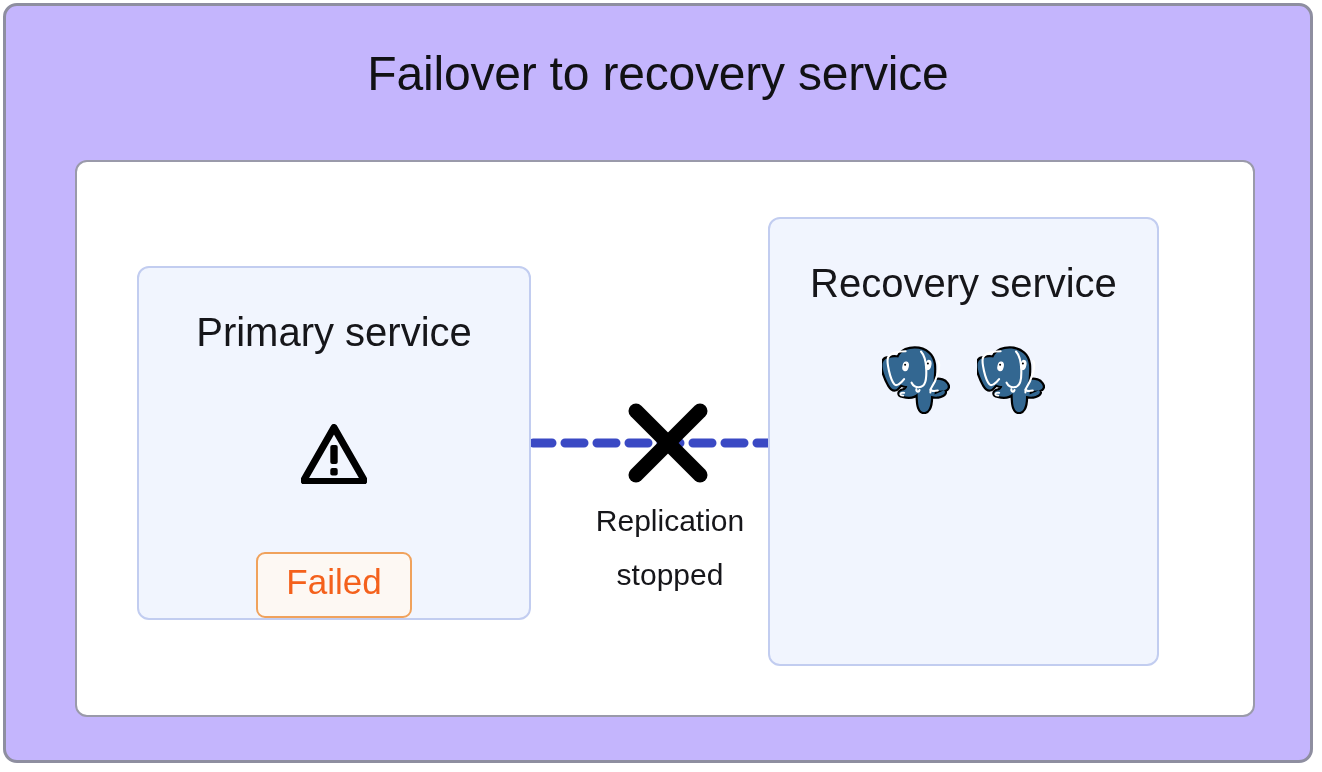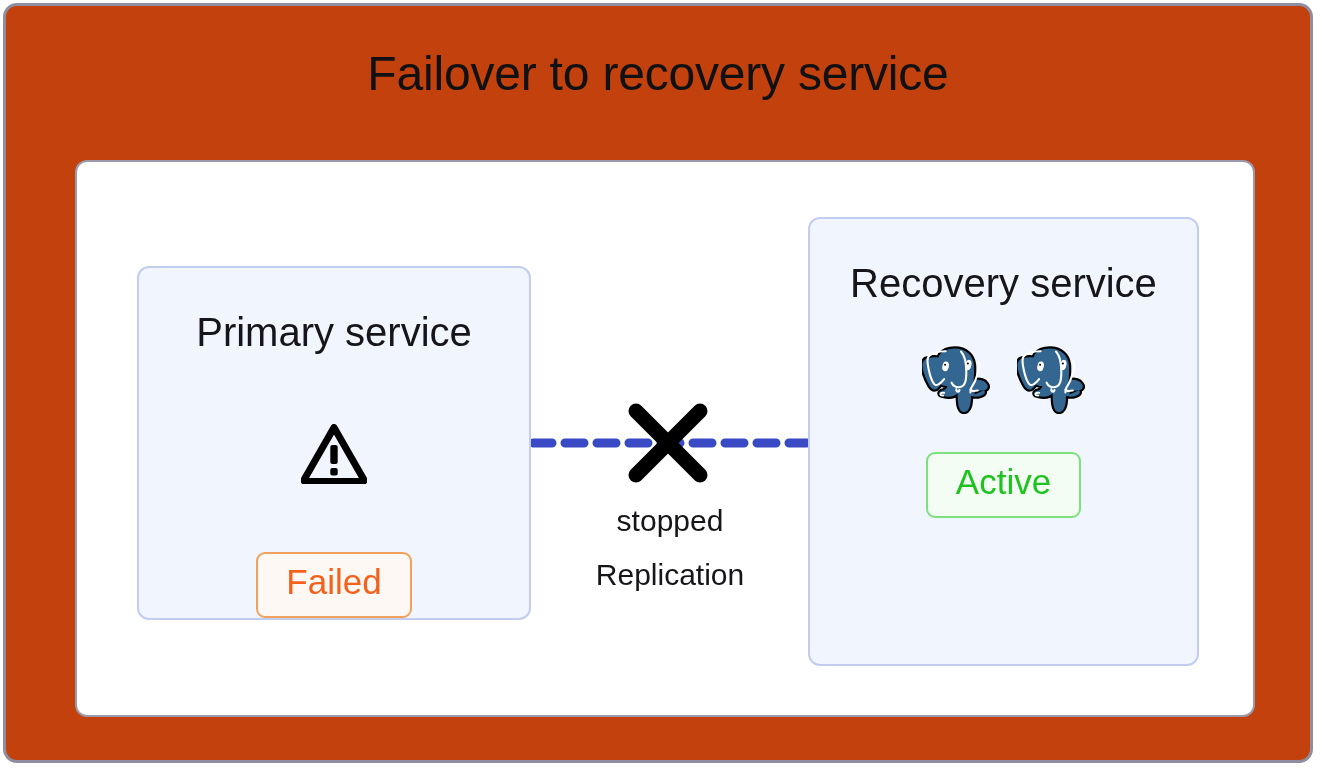--- a/index.html
+++ b/index.html
@@ -15,21 +15,21 @@
   }
 
   
   .frame {
     position: absolute;
     left: 3px;
     top: 3px;
     width: 1310px;
     height: 760px;
     box-sizing: border-box;
-    background: #c2410c;
+    background: #c4b5fd;
     border: 3px solid #8e8ea0;
     border-radius: 14px;
   }
 
   
   .diagram-title {
     position: absolute;
     left: 0;
     top: 44px;
     width: 100%;
@@ -208,25 +208,25 @@
         <line x1="2" y1="5" x2="276" y2="5" stroke="#3a49c4" stroke-width="9" stroke-linecap="round" stroke-dasharray="19 13"></line>
       </svg>
     </div>
 
     <svg class="x-mark" viewBox="0 0 92 92" style="left:545px; top:235px;">
       <line x1="14" y1="14" x2="78" y2="78" stroke="#000000" stroke-width="15" stroke-linecap="round"></line>
       <line x1="78" y1="14" x2="14" y2="78" stroke="#000000" stroke-width="15" stroke-linecap="round"></line>
     </svg>
 
     <div class="conn-label" style="left:454px; top:332px;">
+      <span>Replication</span>
       <span>stopped</span>
-      <span>Replication</span>
-    </div>
-
-    <div class="svc-box svc-recovery" style="left:731px; top:55px;">
+    </div>
+
+    <div class="svc-box svc-recovery" style="left:691px; top:55px;">
       <div class="svc-title">Recovery service</div>
 
 
       <div class="pg-row">
 
         <svg class="pg-logo" viewBox="0 0 68 72">
           <g>
             <path d="M52.5 52.5c.5-4 .3-4.6 3.3-4 .8.1 1.7.2 2.6.2 2.8 0 5-.6 6.3-1.7 3.3-2.9-1.4-7.7-4.5-8.6-5.9-1.7-7.9.4-8.6 2 .1-7.6 1-12.8.3-18-.6-4.7-2.5-8.5-5.4-11-3.4-3-8.5-4.9-13.8-4.9-1.6 0-3.2.2-4.7.5-6.2 1.2-9.9 4.3-11.7 8.6-3.2-.6-6.5-.5-9.4.6C3 16.3.9 19 .6 22.6c-.2 2.5.4 5.9 1.6 9.5 1.6 4.8 3.9 9.3 5.2 11.4 1.6 2.6 3.2 4.1 5 4.1 1.3 0 2.6-.7 3.8-2.2.8-1 1.8-2 2.8-3 2 1.1 4.2 1.7 6.3 1.7-.2.5-.3 1-.4 1.5-1.5 1.8-1.2 2.2-3.1 2.6-1.2.3-4.4.9-4.4 3.1 0 1.8 2.8 2.5 3.5 2.6 2.1.5 4.1.8 6 .8 3.7 0 6.7-1.2 8.7-3.5.1 2.7.2 5.4.3 6.5.1 2.1.3 5.9 1.4 8.3.5 1.3 1.3 3.4 3.6 3.9.3.1.7.1 1.1.1 1 0 3-.3 4.7-3.1 1.2-2 2.4-6 2.3-13.1.3.1.6.2.9.3 1.9.5 4.2.7 6.3.4 1.6-.2 3.1-.7 4.3-1.4 1.4-.8 2.4-1.9 2.4-3.1 0-.7-.3-1.3-.9-1.7z" fill="#000000" stroke="#000000" stroke-width="4.4" stroke-linejoin="round"></path>
             <path d="M52.5 52.5c.5-4 .3-4.6 3.3-4 .8.1 1.7.2 2.6.2 2.8 0 5-.6 6.3-1.7 3.3-2.9-1.4-7.7-4.5-8.6-5.9-1.7-7.9.4-8.6 2 .1-7.6 1-12.8.3-18-.6-4.7-2.5-8.5-5.4-11-3.4-3-8.5-4.9-13.8-4.9-1.6 0-3.2.2-4.7.5-6.2 1.2-9.9 4.3-11.7 8.6-3.2-.6-6.5-.5-9.4.6C3 16.3.9 19 .6 22.6c-.2 2.5.4 5.9 1.6 9.5 1.6 4.8 3.9 9.3 5.2 11.4 1.6 2.6 3.2 4.1 5 4.1 1.3 0 2.6-.7 3.8-2.2.8-1 1.8-2 2.8-3 2 1.1 4.2 1.7 6.3 1.7-.2.5-.3 1-.4 1.5-1.5 1.8-1.2 2.2-3.1 2.6-1.2.3-4.4.9-4.4 3.1 0 1.8 2.8 2.5 3.5 2.6 2.1.5 4.1.8 6 .8 3.7 0 6.7-1.2 8.7-3.5.1 2.7.2 5.4.3 6.5.1 2.1.3 5.9 1.4 8.3.5 1.3 1.3 3.4 3.6 3.9.3.1.7.1 1.1.1 1 0 3-.3 4.7-3.1 1.2-2 2.4-6 2.3-13.1.3.1.6.2.9.3 1.9.5 4.2.7 6.3.4 1.6-.2 3.1-.7 4.3-1.4 1.4-.8 2.4-1.9 2.4-3.1 0-.7-.3-1.3-.9-1.7z" fill="#336791"></path>
             <g fill="none" stroke="#ffffff" stroke-width="2.1" stroke-linecap="round" stroke-linejoin="round">
@@ -266,17 +266,16 @@
               <circle cx="23.1" cy="22.7" r="1"></circle>
               <circle cx="45.9" cy="21.5" r="1"></circle>
             </g>
             <path d="M48.4 50.4c0-1.4.2-2.3.5-2.7" fill="none" stroke="#ffffff" stroke-width="2" stroke-linecap="round"></path>
             <path d="M22.3 50.9c-1.6-.4-4 .2-4 1.3 0 .7 1.7 1.2 3 1.4" fill="none" stroke="#ffffff" stroke-width="1.8" stroke-linecap="round"></path>
           </g>
         </svg>
 
       </div>
 
-      <div class="badge badge-active">Active</div>
     </div>
 
   </div>
 </div>
 
 </body></html>

